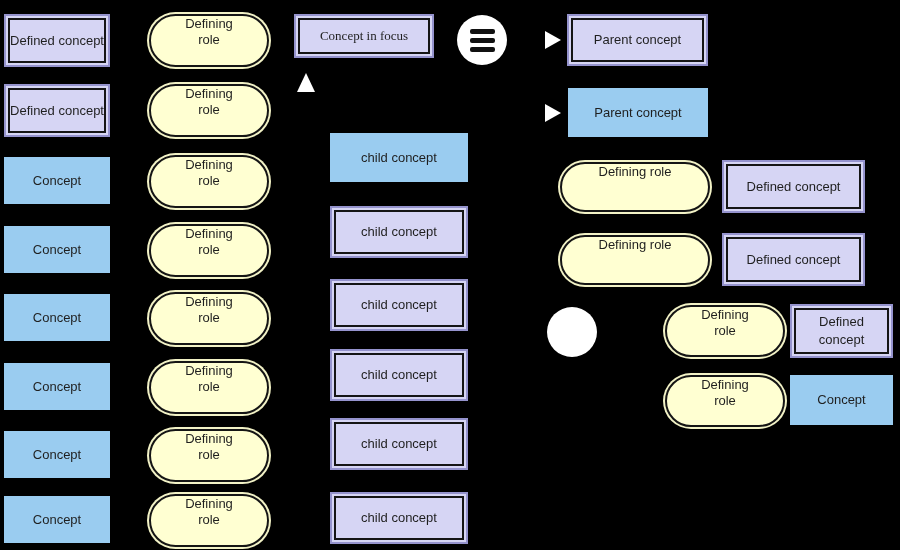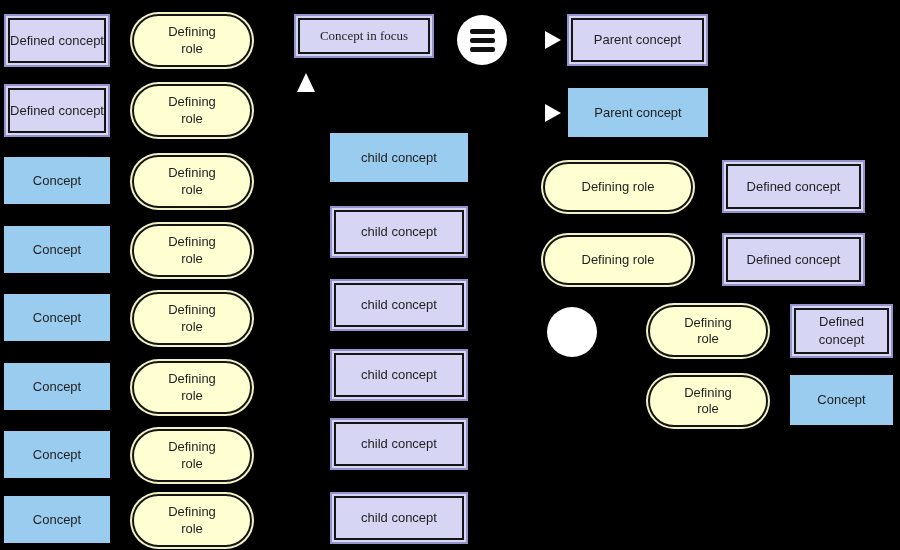--- a/index.html
+++ b/index.html
@@ -14,22 +14,22 @@
   .box-defined .inner{
     flex:1;margin:2px;border:2px solid #151515;display:flex;
     align-items:center;justify-content:center;text-align:center;line-height:1.35;
   }
   .box-primitive{
     position:absolute;background:#9accf0;display:flex;align-items:center;
     justify-content:center;text-align:center;box-sizing:border-box;line-height:1.35;
   }
   .pill{
     position:absolute;background:#ffffd2;border:2px solid #151515;border-radius:27px;
-    box-shadow:0 0 0 2px #f2f2c6;display:flex;align-items:center;justify-content:center;
-    text-align:center;line-height:1.25;box-sizing:border-box;
+    box-shadow:0 0 0 2px #f2f2c6;display:flex;justify-content:center;
+    text-align:center;line-height:1.25;box-sizing:border-box;margin-left:17px;
   }
   .pill .narrow{display:inline-block;width:72px;}
   .tri-right{
     position:absolute;width:0;height:0;
     border-top:9px solid transparent;border-bottom:9px solid transparent;
     border-left:16px solid #ffffff;
   }
   .tri-up{
     position:absolute;width:0;height:0;
     border-left:9px solid transparent;border-right:9px solid transparent;

